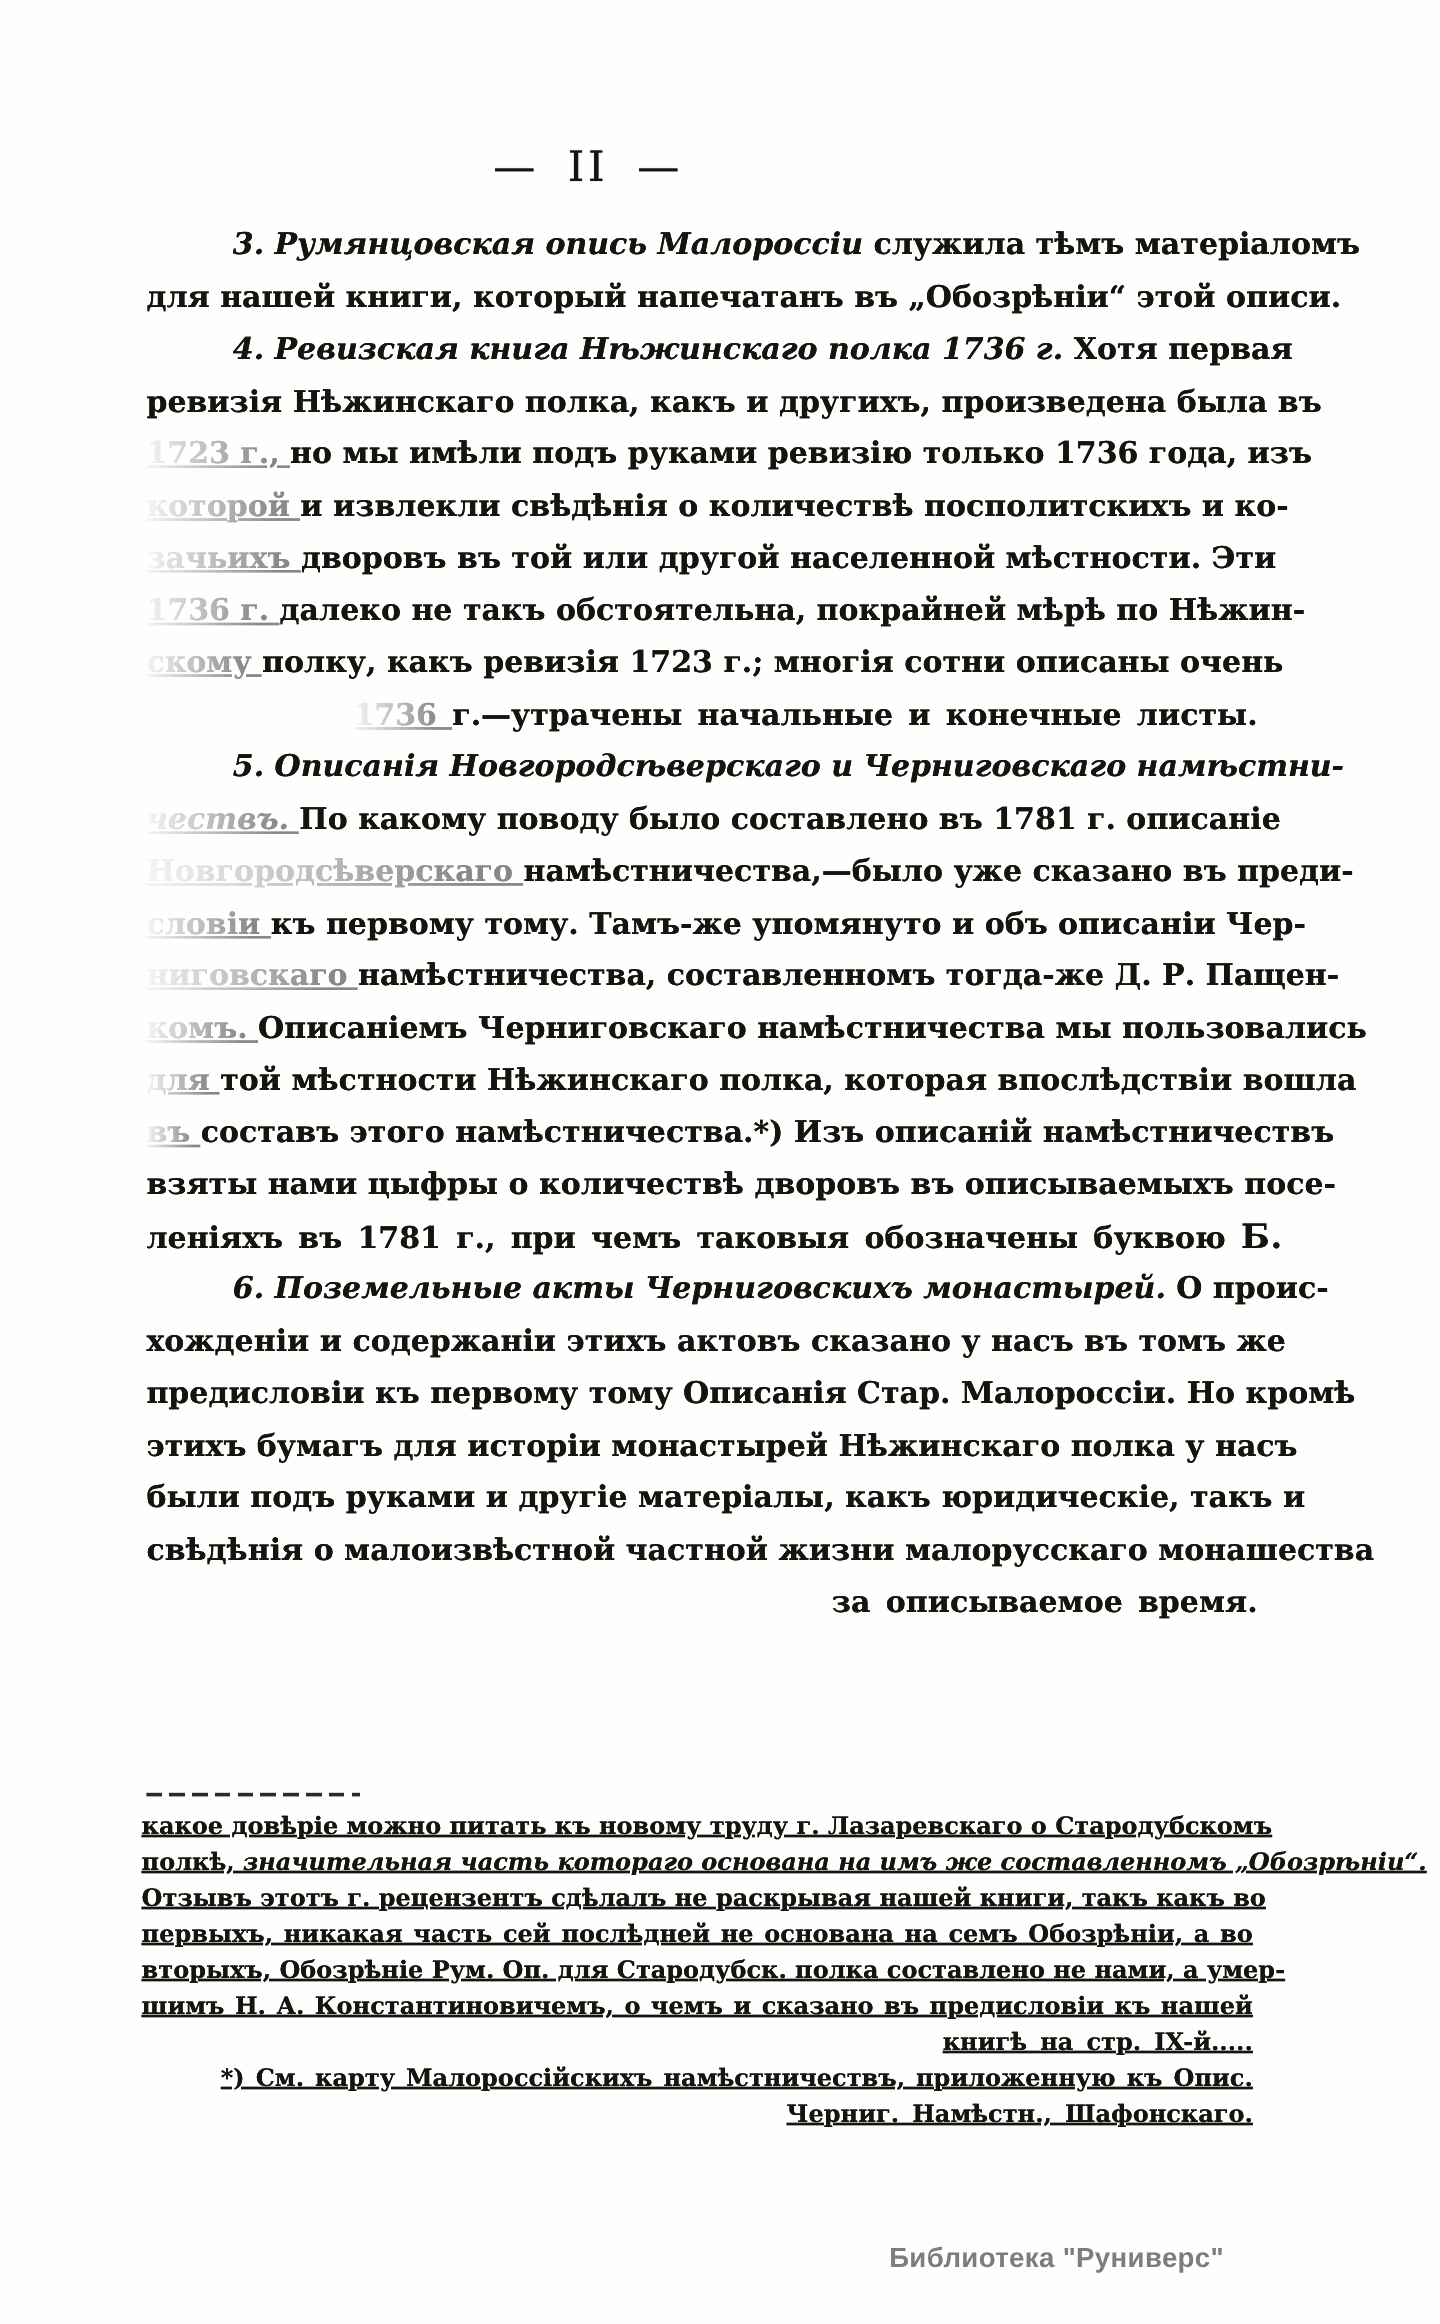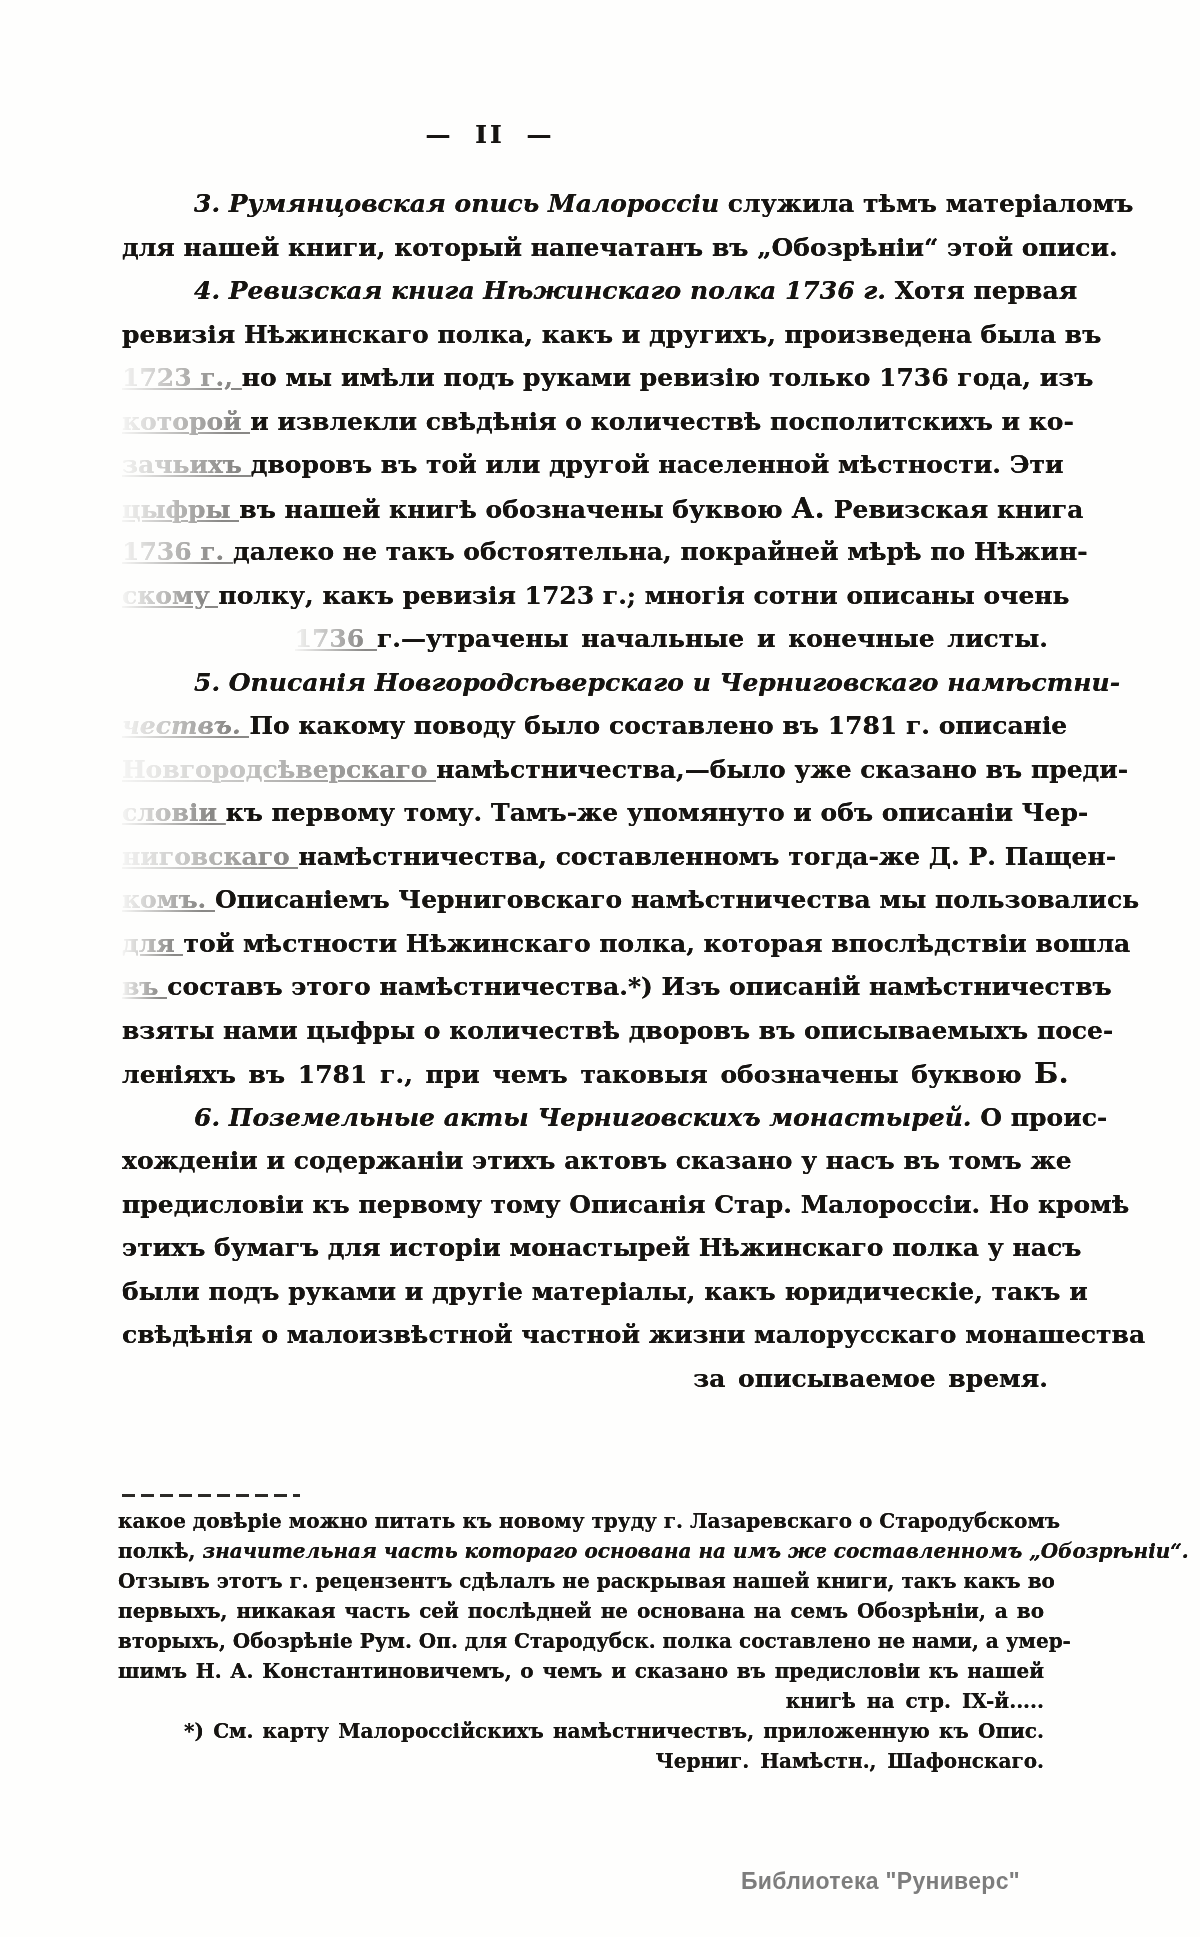--- a/index.html
+++ b/index.html
@@ -1,57 +1,56 @@
 <!DOCTYPE html>
 <html><head>
 <meta charset="utf-8">
 <style>
   html,body{margin:0;padding:0;}
   body{width:1200px;height:1937px;background:#ffffff;overflow:hidden;}
   #page{position:relative;width:1200px;height:1937px;background:#fefefd;color:#161411;
         font-family:"DejaVu Serif","Liberation Serif",serif;}
   .header{position:absolute;top:120px;left:0;width:980px;text-align:center;
-          font-weight:bold;font-size:25px;letter-spacing:3px;word-spacing:10px;
+          font-weight:normal;font-size:35px;letter-spacing:3px;word-spacing:10px;
           text-shadow:0 0 .6px #161411;}
   #body-lines{position:absolute;top:182px;left:122px;width:926px;}
   .bline{height:43.5px;line-height:43.5px;font-size:25px;font-weight:bold;
          text-align:justify;text-align-last:justify;white-space:nowrap;
          text-shadow:0 0 .5px #161411;}
   #footnote-lines .bline{height:30px;line-height:30px;font-size:20px;}
   .bline.short{text-align:right;text-align-last:auto;word-spacing:4px;}
   .bline.indent{text-indent:72px;}
   #footnote-lines .bline.indent{text-indent:66px;}
   .seg-n{}
   .seg-i{font-style:italic;}
   .seg-b{font-size:1.12em;letter-spacing:.5px;}
   .seg-f,.seg-fi{opacity:.5;
       -webkit-mask-image:linear-gradient(90deg,rgba(0,0,0,.08) 0,#000 85%);
       mask-image:linear-gradient(90deg,rgba(0,0,0,.08) 0,#000 85%);text-decoration:underline;}
   .seg-fi{font-style:italic;}
   .fn-rule{position:absolute;top:1494px;left:122px;width:178px;height:3px;
       background:repeating-linear-gradient(90deg,#2c2a27 0 13px,transparent 13px 19px);}
-  #footnote-lines{position:absolute;top:1506px;left:118px;width:926px;}
+  #footnote-lines{position:absolute;top:1506px;left:118px;width:926px;text-decoration:underline;}
   .watermark{position:absolute;top:1868px;right:180px;
       font-family:"Liberation Sans","DejaVu Sans",sans-serif;
       font-weight:bold;font-size:23px;color:#7d7d7d;letter-spacing:.3px;}
 </style>
 </head>
 <body>
 
 <div id="page" style="color: rgb(22, 20, 17); background: rgb(254, 254, 253);">
   <div class="header">— II —</div>
   <div id="body-lines">
       <div class="bline indent"><span class="seg-i">3. Румянцовская опись Малороссіи </span><span class="seg-n">служила тѣмъ матеріаломъ</span></div>
       <div class="bline"><span class="seg-n">для нашей книги, который напечатанъ въ „Обозрѣніи“ этой описи.</span></div>
       <div class="bline indent"><span class="seg-i">4. Ревизская книга Нѣжинскаго полка 1736 г. </span><span class="seg-n">Хотя первая</span></div>
       <div class="bline"><span class="seg-n">ревизія Нѣжинскаго полка, какъ и другихъ, произведена была въ</span></div>
       <div class="bline"><span class="seg-f">1723 г., </span><span class="seg-n">но мы имѣли подъ руками ревизію только 1736 года, изъ</span></div>
       <div class="bline"><span class="seg-f">которой </span><span class="seg-n">и извлекли свѣдѣнія о количествѣ посполитскихъ и ко-</span></div>
       <div class="bline"><span class="seg-f">зачьихъ </span><span class="seg-n">дворовъ въ той или другой населенной мѣстности. Эти</span></div>
-      <div class="bline"><span class="seg-f">цыфры </span><span class="seg-n">въ нашей книгѣ обозначены буквою </span><span class="seg-b">А.</span><span class="seg-n"> Ревизская книга</span></div>
       <div class="bline"><span class="seg-f">1736 г. </span><span class="seg-n">далеко не такъ обстоятельна, покрайней мѣрѣ по Нѣжин-</span></div>
       <div class="bline"><span class="seg-f">скому </span><span class="seg-n">полку, какъ ревизія 1723 г.; многія сотни описаны очень</span></div>
       <div class="bline short"><span class="seg-f">1736 </span><span class="seg-n">г.—утрачены начальные и конечные листы.</span></div>
       <div class="bline indent"><span class="seg-i">5. Описанія Новгородсѣверскаго и Черниговскаго намѣстни-</span></div>
       <div class="bline"><span class="seg-fi">чествъ. </span><span class="seg-n">По какому поводу было составлено въ 1781 г. описаніе</span></div>
       <div class="bline"><span class="seg-f">Новгородсѣверскаго </span><span class="seg-n">намѣстничества,—было уже сказано въ преди-</span></div>
       <div class="bline"><span class="seg-f">словіи </span><span class="seg-n">къ первому тому. Тамъ-же упомянуто и объ описаніи Чер-</span></div>
       <div class="bline"><span class="seg-f">ниговскаго </span><span class="seg-n">намѣстничества, составленномъ тогда-же Д. Р. Пащен-</span></div>
       <div class="bline"><span class="seg-f">комъ. </span><span class="seg-n">Описаніемъ Черниговскаго намѣстничества мы пользовались</span></div>
       <div class="bline"><span class="seg-f">для </span><span class="seg-n">той мѣстности Нѣжинскаго полка, которая впослѣдствіи вошла</span></div>

